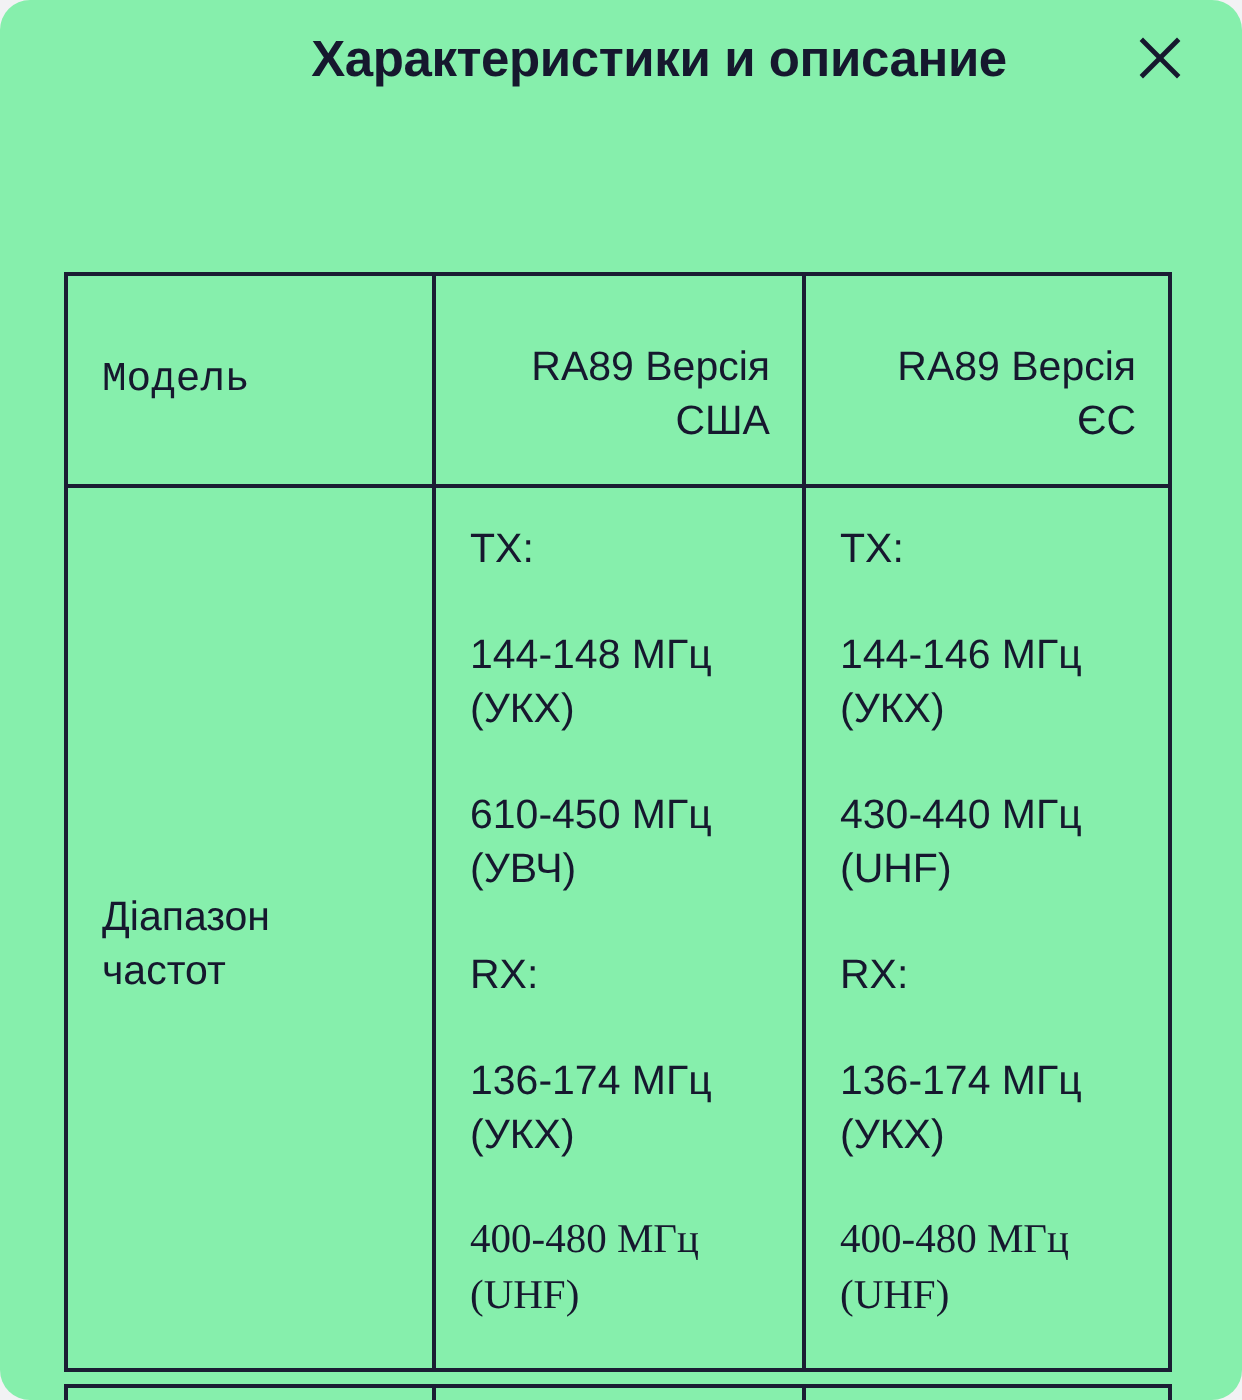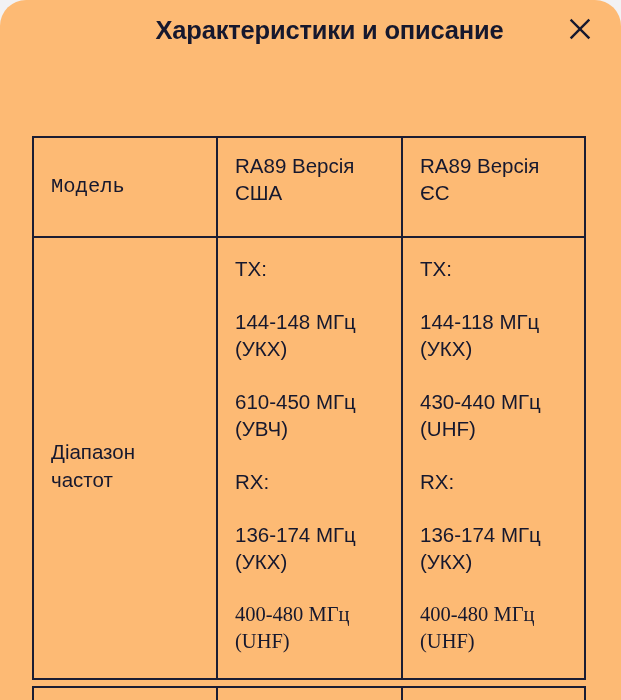--- a/index.html
+++ b/index.html
@@ -22,25 +22,26 @@
     inset: 0;
     background: #f2f2f4;
   }
 
   .sheet {
     position: absolute;
     left: 0;
     top: 0;
     width: 621px;
     height: 700px;
-    background: #fdba74;
+    background: #86efac;
     border-top-left-radius: 26px;
     border-top-right-radius: 26px;
     overflow: hidden;
     box-sizing: border-box;
+    border-radius: 15px;
   }
 
   
   .sheet-header {
     position: absolute;
     left: 0;
     top: 0;
     width: 621px;
     height: 62px;
     display: flex;
@@ -114,21 +115,22 @@
     vertical-align: middle;
   }
   tr.header-row td.label-cell {
     vertical-align: middle;
     padding-top: 0;
     padding-bottom: 0;
     font-family: Liberation Mono, monospace;
   }
   tr.header-row td.value-cell {
     vertical-align: top;
-    padding-top: 14px;
+    padding-top: 32px;
+    text-align: right;
   }
 
   tr.freq-row td {
     height: 442px;
     margin-left: 47px;
   }
   tr.freq-row td.label-cell {
     vertical-align: middle;
     padding-top: 15px;
     padding-bottom: 0;
@@ -219,21 +221,21 @@
               <span class="cell-line">400-480 МГц</span>
               <span class="cell-line">(UHF)</span>
             </div>
           </td>
 
           <td class="value-cell">
             <div class="cell-block">
               <span class="cell-line">TX:</span>
             </div>
             <div class="cell-block">
-              <span class="cell-line">144-118 МГц</span>
+              <span class="cell-line">144-146 МГц</span>
               <span class="cell-line">(УКХ)</span>
             </div>
             <div class="cell-block">
               <span class="cell-line">430-440 МГц</span>
               <span class="cell-line">(UHF)</span>
             </div>
             <div class="cell-block">
               <span class="cell-line">RX:</span>
             </div>
             <div class="cell-block">

